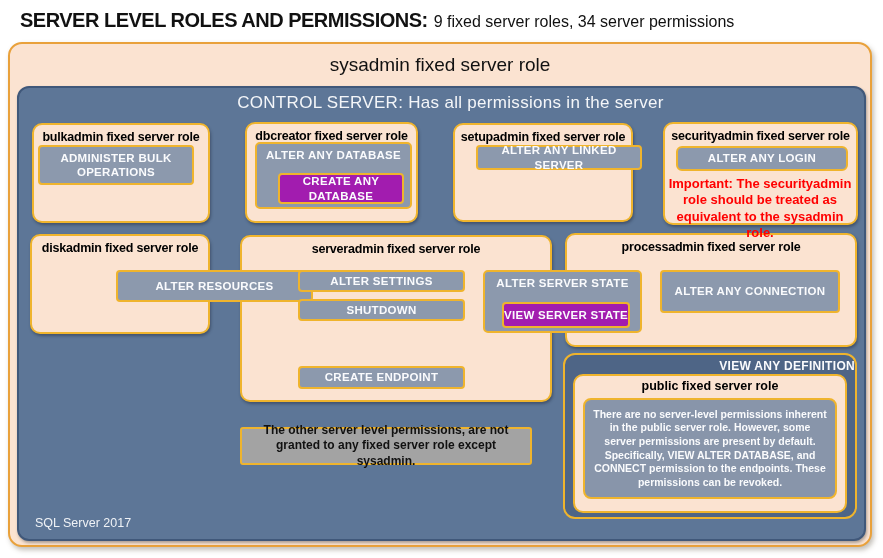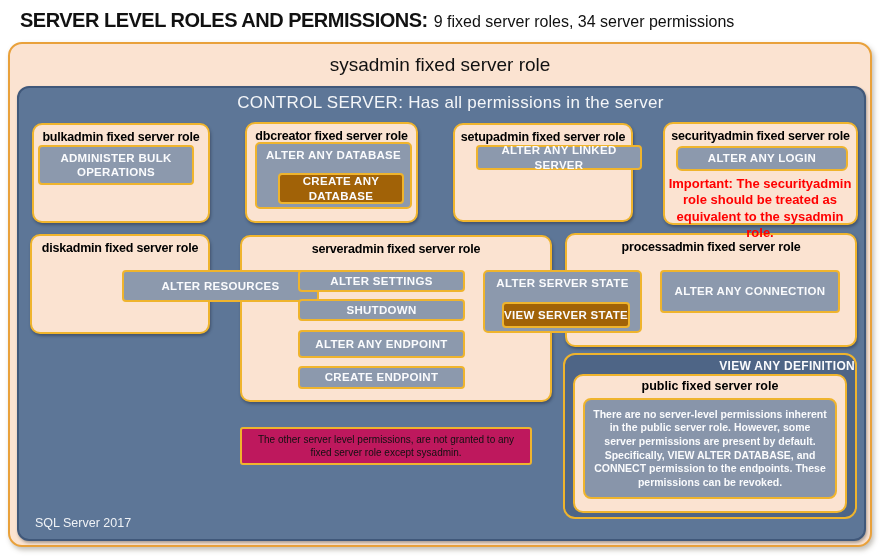--- a/index.html
+++ b/index.html
@@ -51,21 +51,21 @@
     color: #FAFBFD; font-weight: bold; font-size: 11.5px; letter-spacing: 0.3px;
     display: flex; align-items: center; justify-content: center; text-align: center;
     line-height: 1.25;
   }
   .perm-group {
     position: absolute;
     background: #8C99AD; border: 2px solid #EFB42D; border-radius: 5px;
     color: #FAFBFD; font-weight: bold; font-size: 11.5px; letter-spacing: 0.3px;
     text-align: center; padding-top: 5px;
   }
-  .perm-dark { background: #a16207; }
+  .perm-dark { background: #a21caf; }
 
   .red-note {
     position: absolute; left: 668px; top: 176px; width: 184px;
     text-align: center; color: #FF0000; font-weight: bold; font-size: 13px; line-height: 1.25;
   }
 
   .vad-box {
     position: absolute; left: 563px; top: 353px; width: 294px; height: 166px;
     background: #4E6586; border: 2px solid #EFB42D; border-radius: 12px;
   }
@@ -78,23 +78,23 @@
   .public-text-box {
     position: absolute; left: 583px; top: 398px; width: 254px; height: 101px;
     background: #8895AA; border: 2px solid #EFB42D; border-radius: 8px;
     color: #FAFBFD; font-weight: bold; font-size: 10.5px; line-height: 1.3;
     display: flex; align-items: center; justify-content: center; text-align: center;
     padding: 4px 8px;
   }
 
   .note-box {
     position: absolute; left: 240px; top: 427px; width: 292px; height: 38px;
-    background: #be185d; border: 2px solid #EFB42D; border-radius: 3px;
+    background: #a3a3a3; border: 2px solid #EFB42D; border-radius: 3px;
     display: flex; align-items: center; justify-content: center; text-align: center;
-    font-size: 10px; font-weight: normal; color: #111111; line-height: 1.3;
+    font-size: 12px; font-weight: bold; color: #111111; line-height: 1.3;
     padding: 2px 6px;
   }
   .footer-label {
     position: absolute; left: 35px; top: 516px;
     color: #EFF2F6; font-size: 12.5px;
   }
 </style>
 </head>
 <body>
 
@@ -138,25 +138,24 @@
   <div class="perm-group" style="left:255px; top:142px; width:157px; height:67px;">
     <span>ALTER ANY DATABASE</span>
   </div>
   <div class="perm perm-dark" style="left:278px; top:173px; width:126px; height:31px;">CREATE  ANY DATABASE</div>
 
   <div class="perm" style="left:461px; top:145px; width:166px; height:25px;margin-left:15px;">ALTER ANY LINKED SERVER</div>
 
   <div class="perm" style="left:676px; top:146px; width:172px; height:25px;border-radius:6px;">ALTER ANY LOGIN</div>
   <div class="red-note">Important:  The securityadmin role should  be treated as equivalent to  the sysadmin role.</div>
 
-  <div class="perm" style="left:122px; top:270px; width:197px; height:32px;text-align:center;">ALTER RESOURCES</div>
+  <div class="perm" style="left:116px; top:270px; width:197px; height:32px;text-align:center;">ALTER RESOURCES</div>
 
   <div class="perm" style="left:298px; top:270px; width:167px; height:22px;">ALTER SETTINGS</div>
   <div class="perm" style="left:298px; top:299px; width:167px; height:22px;">SHUTDOWN</div>
-  <div class="perm" style="left:298px; top:330px; width:167px; height:28px;">ALTER ANY ENDPOINT</div>
   <div class="perm" style="left:298px; top:366px; width:167px; height:23px;">CREATE ENDPOINT</div>
 
   <div class="perm-group" style="left:483px; top:270px; width:159px; height:63px;">
     <span>ALTER SERVER STATE</span>
   </div>
   <div class="perm perm-dark" style="left:502px; top:302px; width:128px; height:26px;">VIEW SERVER STATE</div>
 
   <div class="perm" style="left:660px; top:270px; width:180px; height:43px;">ALTER ANY CONNECTION</div>
 
   <div class="vad-box">

